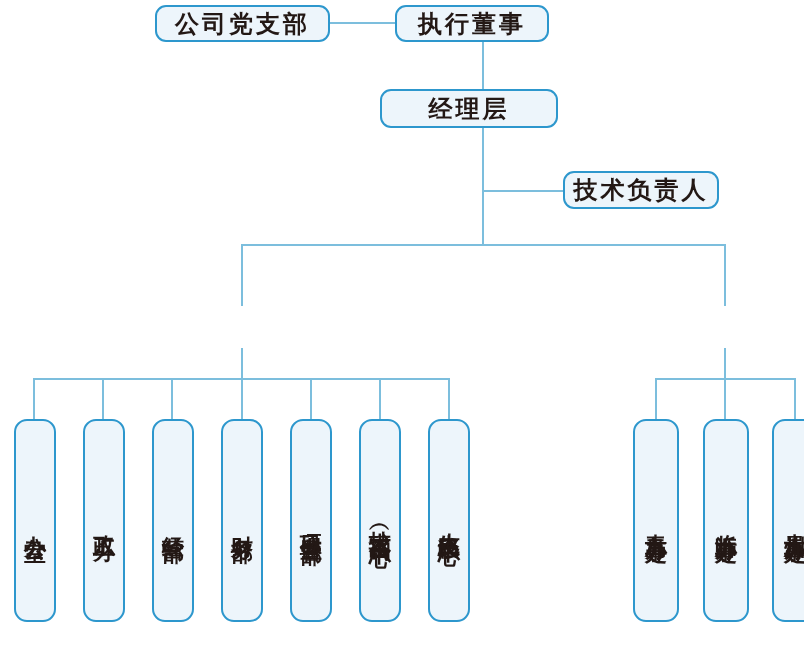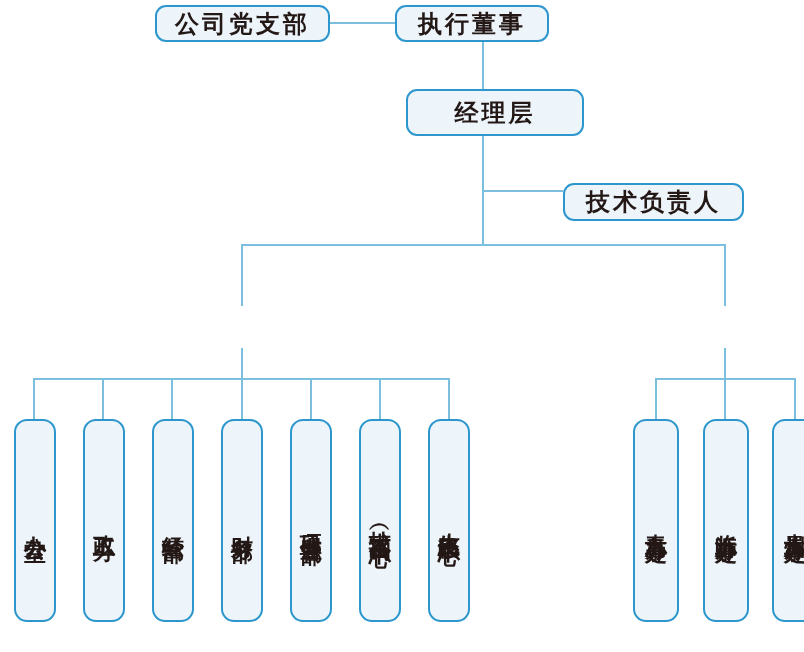--- a/index.html
+++ b/index.html
@@ -67,23 +67,23 @@
   <div class="line" style="left:712px;top:348px;width:2px;height:31px"></div>
   <div class="line" style="left:643px;top:378px;width:141px;height:2px"></div>
   <div class="line" style="left:643px;top:378px;width:2px;height:41px"></div>
   <div class="line" style="left:712px;top:378px;width:2px;height:41px"></div>
   <div class="line" style="left:782px;top:378px;width:2px;height:41px"></div>
 
   <div class="node h-node" style="left:143px;top:5px;width:175px;height:37px">公司党支部</div>
 
   <div class="node h-node" style="left:383px;top:5px;width:154px;height:37px">执行董事</div>
 
-  <div class="node h-node" style="left:394px;top:89px;width:178px;height:47px">经理层</div>
+  <div class="node h-node" style="left:368px;top:89px;width:178px;height:39px">经理层</div>
 
-  <div class="node h-node" style="left:551px;top:183px;width:181px;height:38px">技术负责人</div>
+  <div class="node h-node" style="left:551px;top:171px;width:156px;height:38px">技术负责人</div>
 
 
 
   <div class="node v-node" style="left:2px;width:42px">办公室</div>
   <div class="node v-node" style="left:71px;width:42px">政工办</div>
   <div class="node v-node" style="left:140px;width:42px">经营部</div>
   <div class="node v-node" style="left:209px;width:42px">财务部</div>
   <div class="node v-node" style="left:278px;width:42px">项目监管部</div>
   <div class="node v-node" style="left:347px;width:42px">技术（咨询）中心</div>
   <div class="node v-node" style="left:416px;width:42px">生态移民中心</div>

